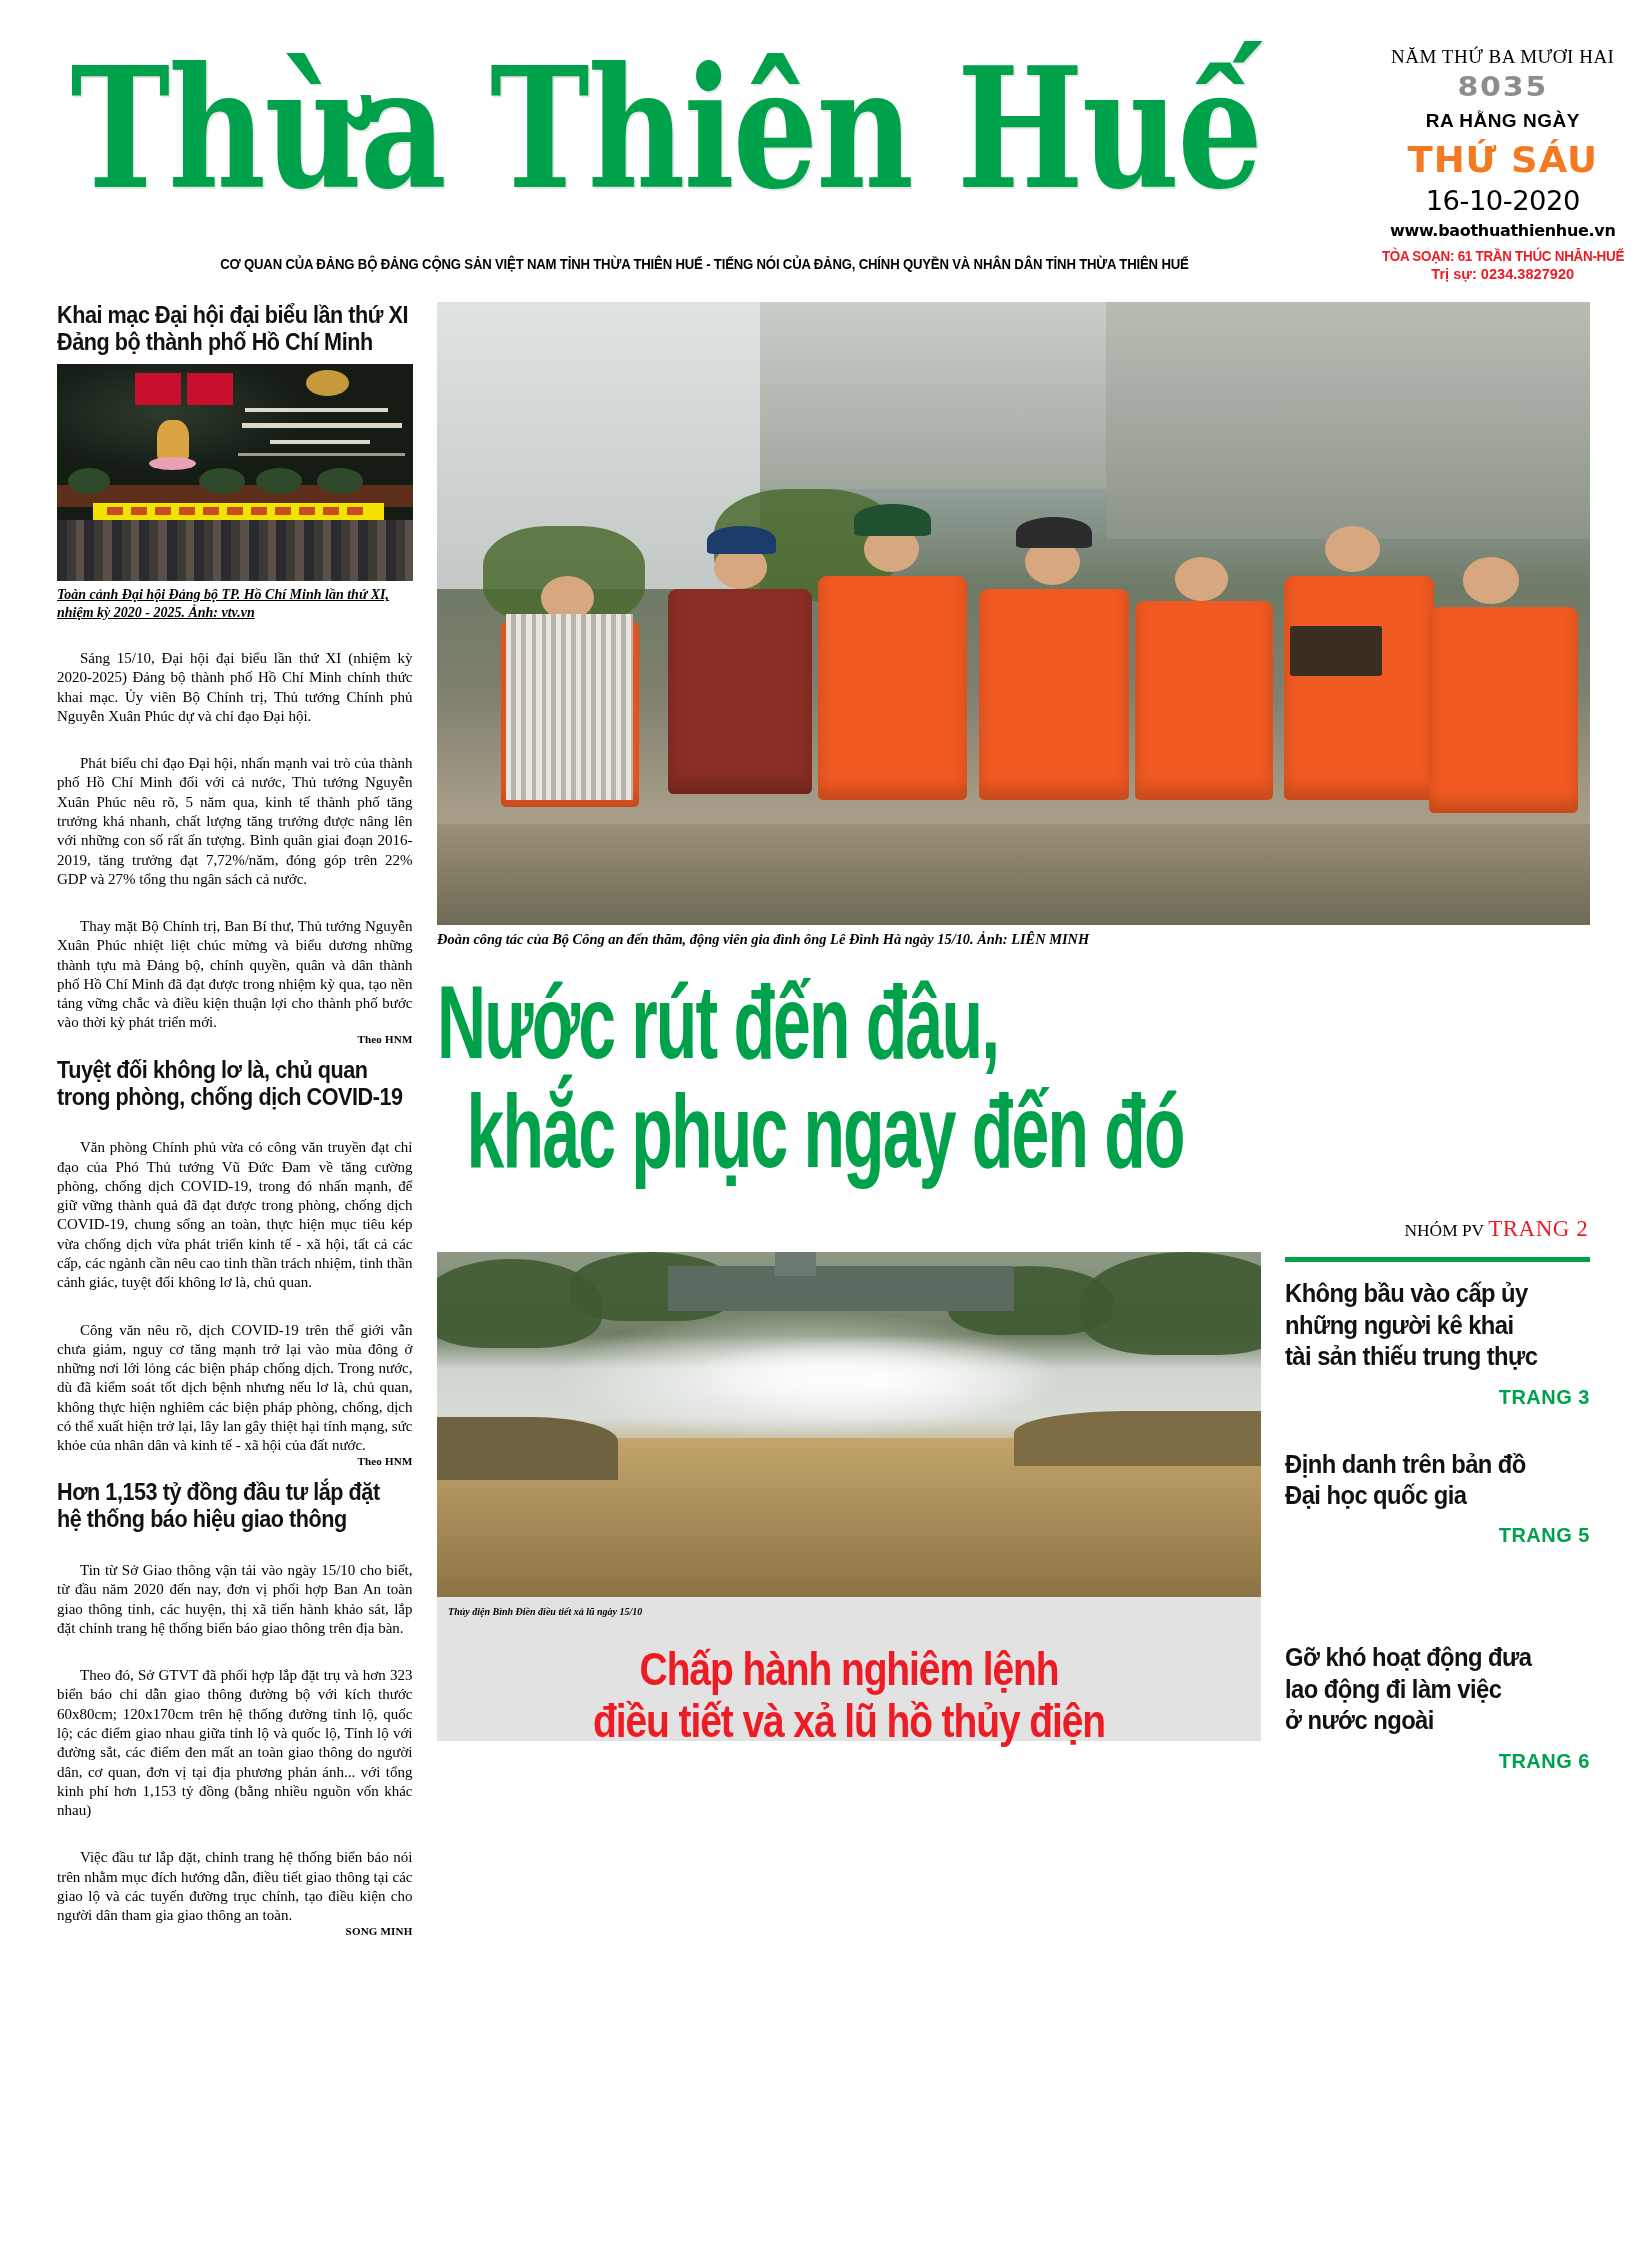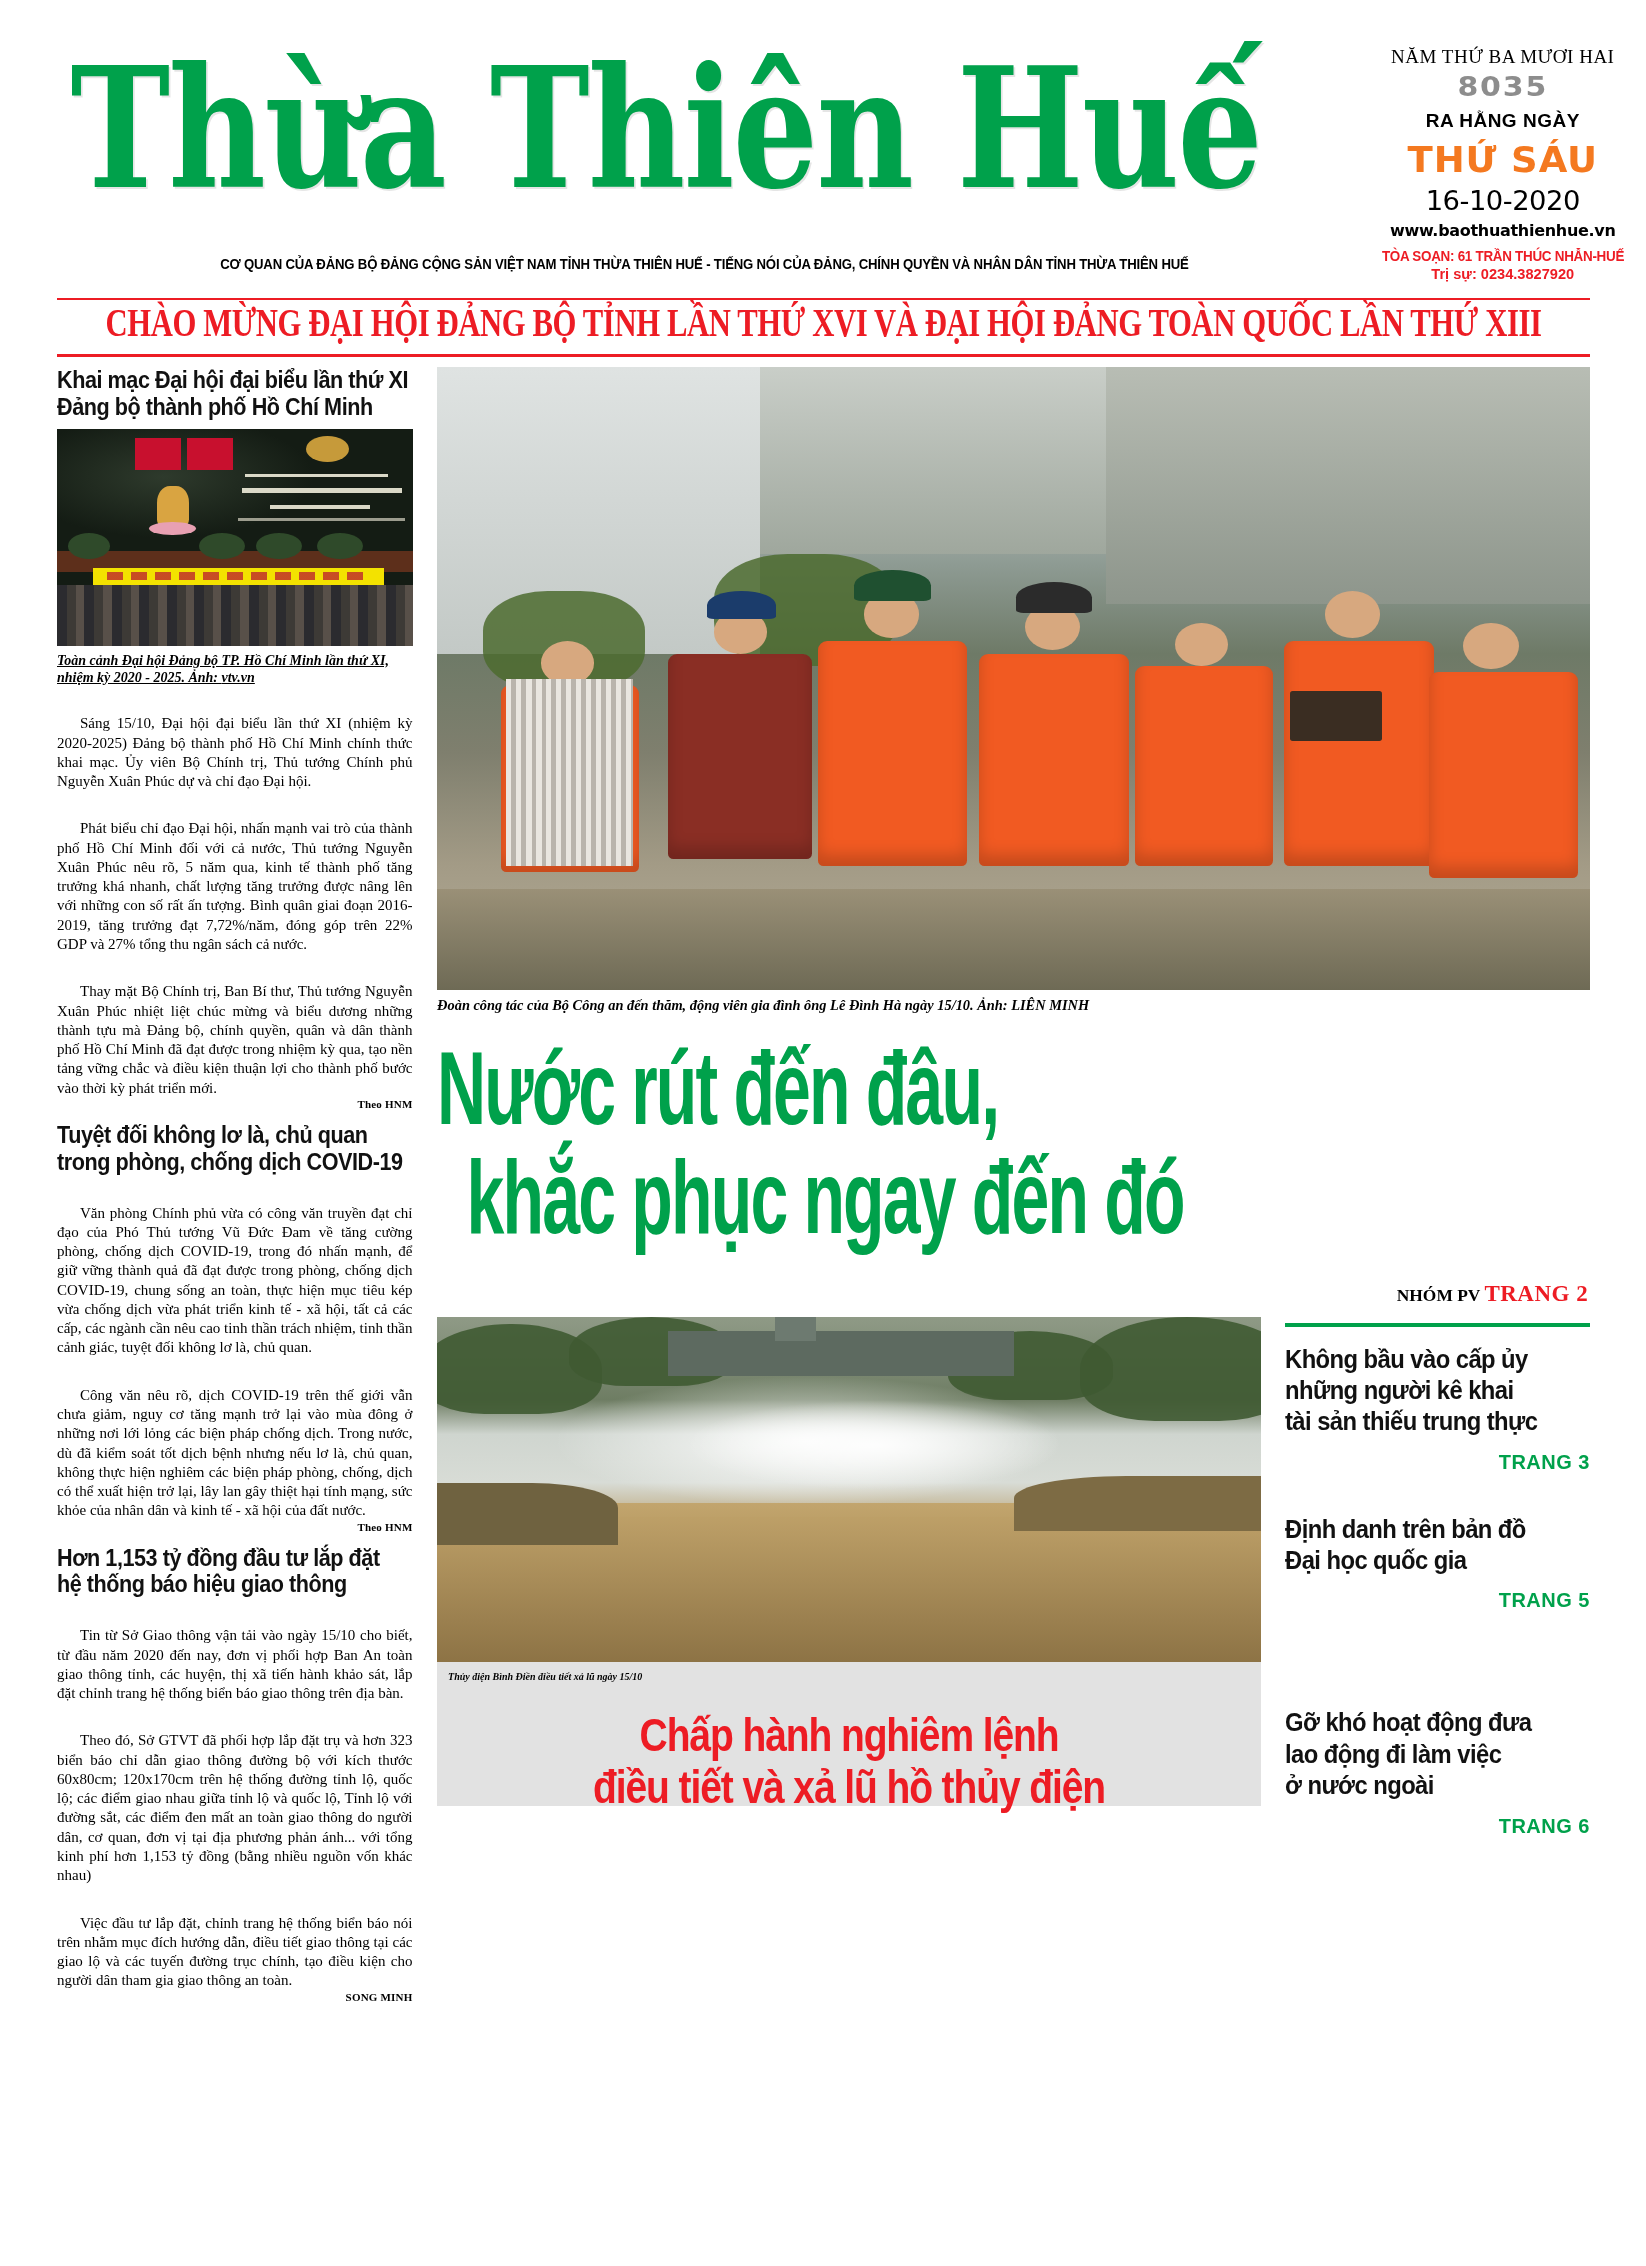--- a/index.html
+++ b/index.html
@@ -133,21 +133,21 @@
     color: #00a14b; font-size: 85px; line-height: 1.05;
     letter-spacing: -2.3px;
     transform: scaleX(0.80) scaleY(1.22); transform-origin: left top;
     width: 125%;
     margin-top: 20px;
     white-space: nowrap;
   }
   .big-hl .ln2 { padding-left: 37px; }
   .big-credit {
     text-align: right; margin-top: 69px; padding-right: 1.8px;
-    font-family: "Liberation Serif", serif; font-weight: bold; font-size: 17.4px;
+    font-family: "Liberation Serif", serif; font-weight: normal; font-size: 17.4px;
   }
   .big-credit .pg { color: #ed1c24; font-size: 23px; letter-spacing: 0.5px; }
 
   
   .lower { display: flex; margin-top: 10px; }
   .lower-left { flex: 1 1 auto; padding-right: 11px; }
   .lower-right { width: 318px; flex: 0 0 318px; padding-left: 12.8px; }
 
   .box-photo { width: 100%; height: 345px; }
   .box-cap {
@@ -241,25 +241,20 @@
       <div class="m-issue">8035</div>
       <div class="m-daily">RA HẰNG NGÀY</div>
       <div class="m-day">THỨ SÁU</div>
       <div class="m-date">16-10-2020</div>
       <div class="m-web">www.baothuathienhue.vn</div>
       <div class="m-addr">TÒA SOẠN: 61 TRẦN THÚC NHẪN-HUẾ</div>
       <div class="m-phone">Trị sự: 0234.3827920</div>
     </div>
   </div>
 
-  <div class="banner-wrap">
-    <div class="banner-rule"></div>
-    <div class="banner-text">CHÀO MỪNG ĐẠI HỘI ĐẢNG BỘ TỈNH LẦN THỨ XVI VÀ ĐẠI HỘI ĐẢNG TOÀN QUỐC LẦN THỨ XIII</div>
-    <div class="banner-rule2"></div>
-  </div>
 
   <div class="content">
 
     <div class="col-left">
 
       <div>
         <div class="hl-sans art-hl">
           <div>Khai mạc Đại hội đại biểu lần thứ XI</div>
           <div>Đảng bộ thành phố Hồ Chí Minh</div>
         </div>

